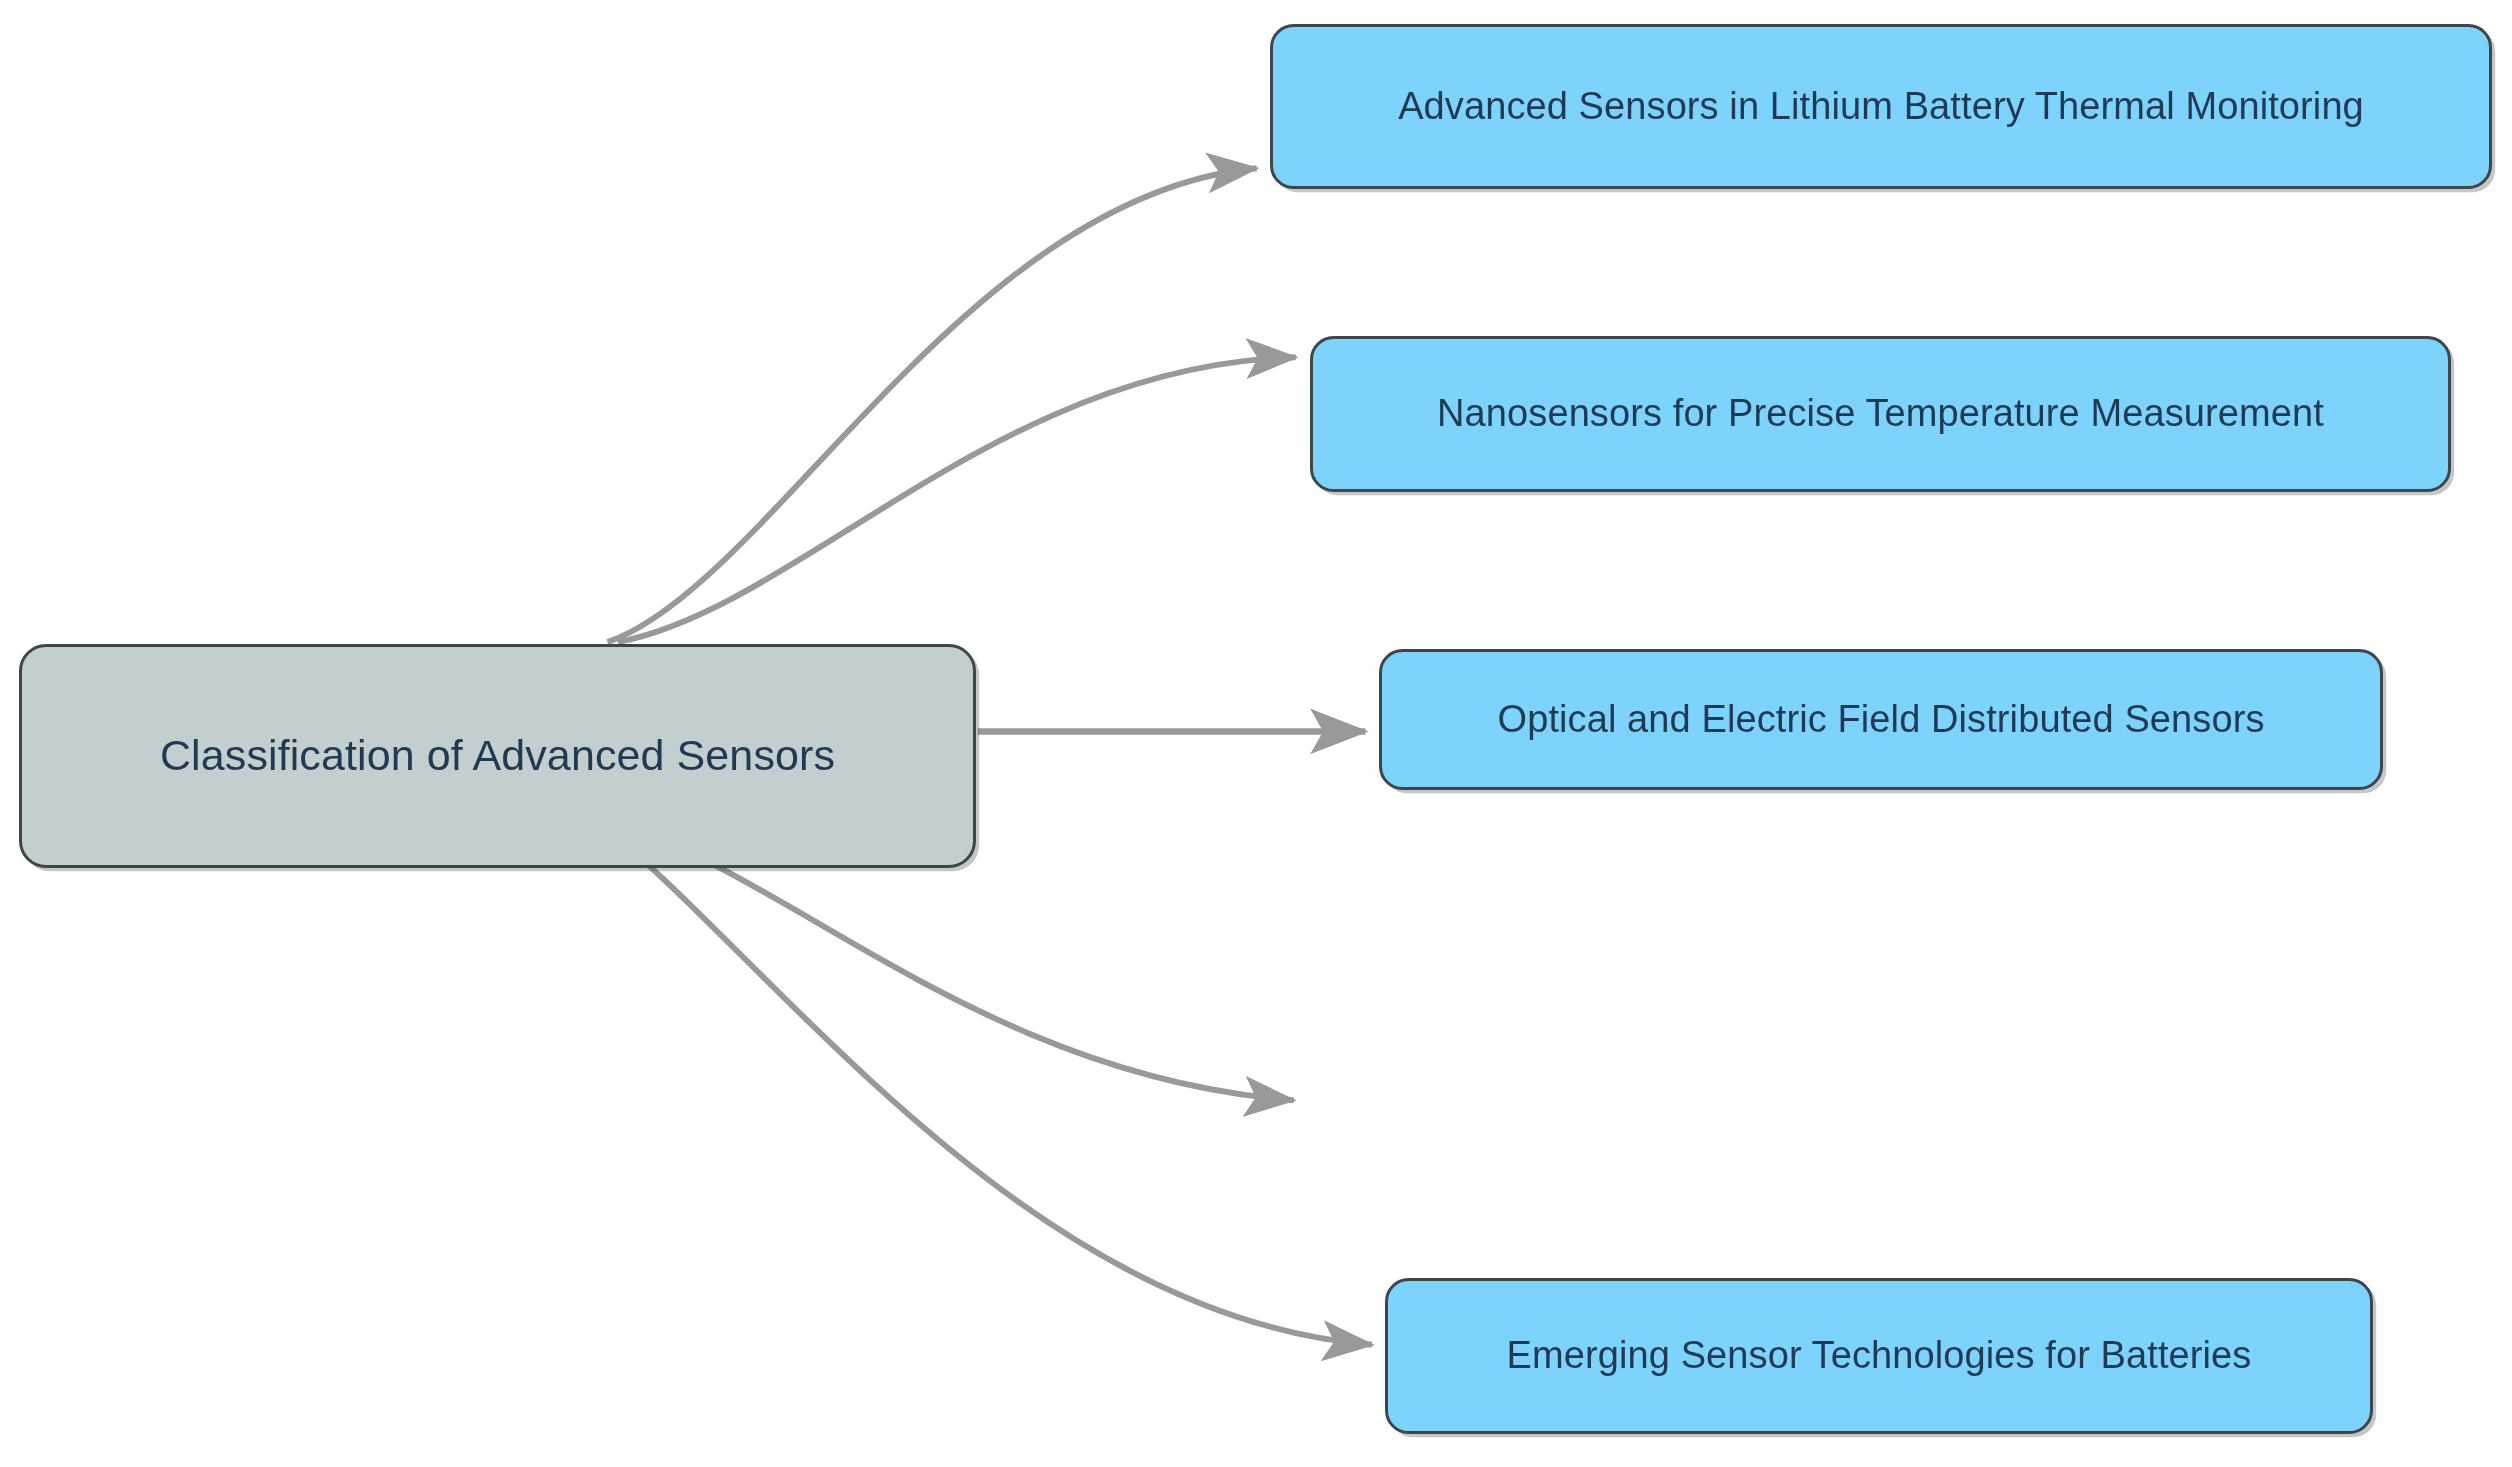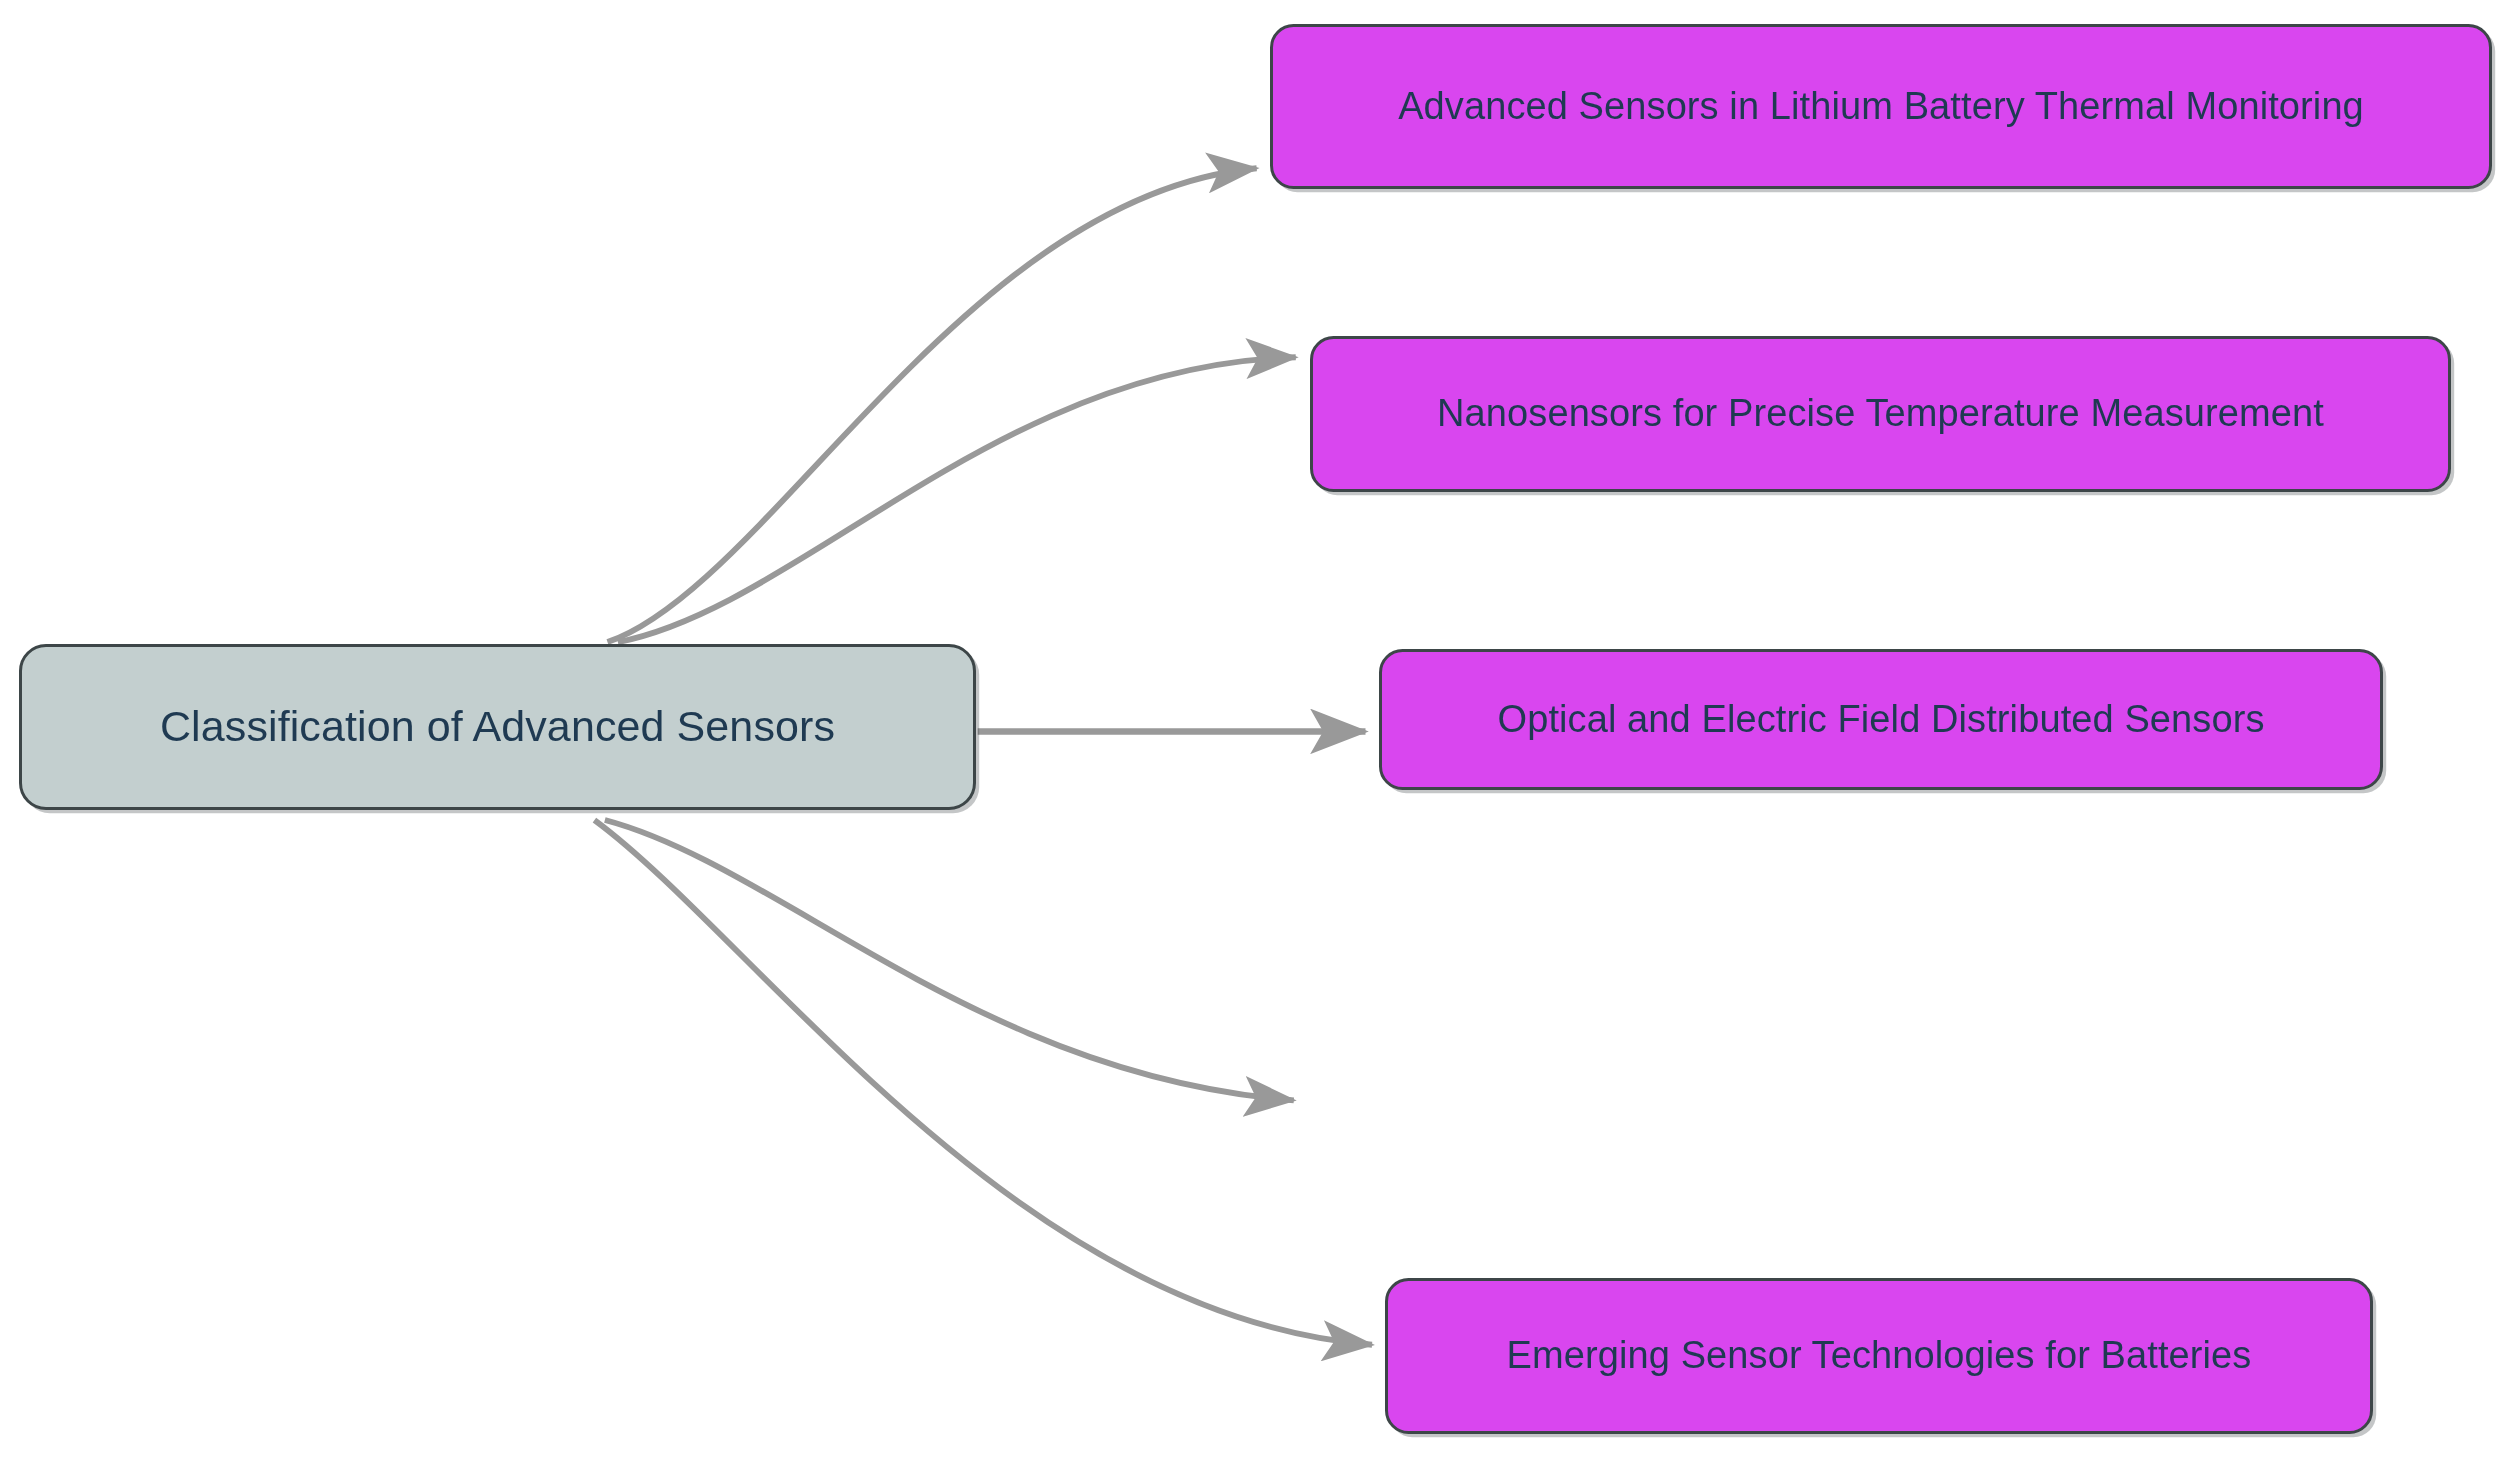--- a/index.html
+++ b/index.html
@@ -39,31 +39,31 @@
   .node-label {
     display: block;
     line-height: 1.15;
     letter-spacing: 0.1px;
     white-space: nowrap;
   }
   .node.root {
     left: 19px;
     top: 644px;
     width: 957px;
-    height: 166px;
+    height: 224px;
     border-radius: 27px;
     background: #c3cfcf;
     border-color: #3d4648;
   }
   .node.root .node-label {
     font-size: 43px;
     color: #1f3a52;
   }
   .node.child {
-    background: #d946ef;
+    background: #7dd3fc;
     border-color: #3d4648;
     border-radius: 23.5px;
   }
   .node.child .node-label {
     font-size: 38px;
     color: #1f3a52;
   }
   .node.child-1 { left: 1270px; top: 24px;   width: 1222px; height: 165px; }
   .node.child-2 { left: 1310px; top: 336px;  width: 1141px; height: 156px; }
   .node.child-3 { left: 1379px; top: 649px;  width: 1004px; height: 141px; }

